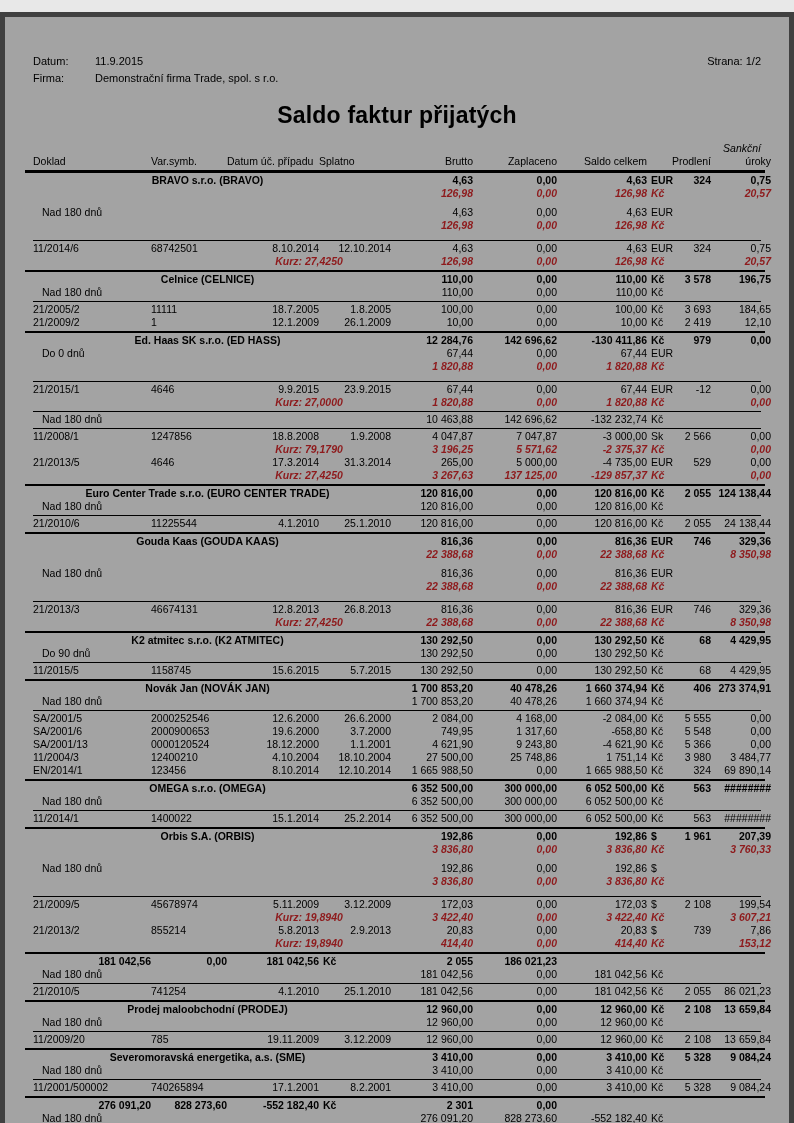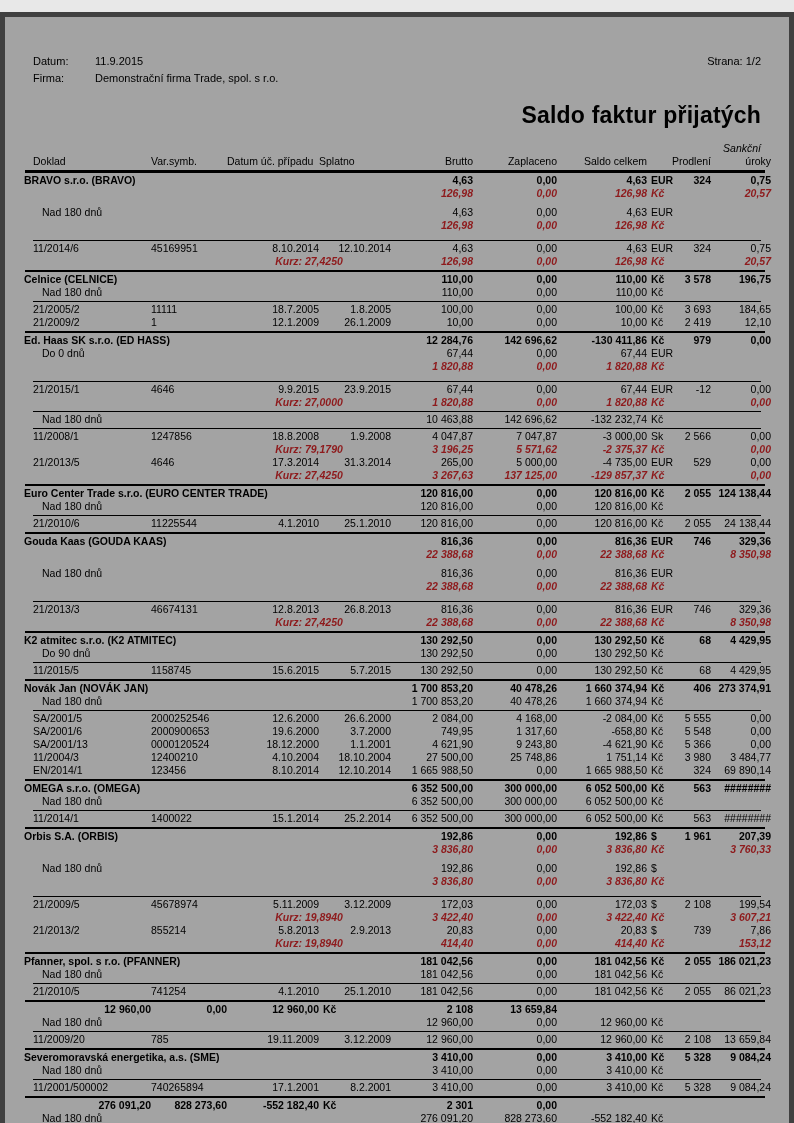--- a/index.html
+++ b/index.html
@@ -9,33 +9,33 @@
     font-family:"Liberation Sans", sans-serif; color:#000; overflow:hidden;
   }
   .content { padding:36px 28px 0 28px; }
 
   
   .meta { position:relative; font-size:11px; line-height:17px; }
   .meta-line { display:flex; }
   .meta-label { width:62px; }
   .strana { position:absolute; top:0; right:0; }
 
-  .title { text-align:right; font-size:23px; font-weight:bold; margin:15px 0 13px 0; letter-spacing:0.2px; }
+  .title { text-align:center; font-size:23px; font-weight:bold; margin:15px 0 13px 0; letter-spacing:0.2px; }
 
   
   .grid-cols { display:grid; grid-template-columns:118px 76px 92px 72px 82px 84px 90px 28px 36px 60px; }
   .thead { font-size:10.5px; line-height:13px; }
   .sankcni-line { text-align:right;font-style:italic; }
   .header-rule { border-top:3px solid #000; margin:2px -4px 1px -8px; }
 
   .row { font-size:10.5px; line-height:13px; height:13px; }
   .c { white-space:nowrap; }
   .num { text-align:right; }
   .mena { padding-left:4px; }
-  .name { grid-column:1/5; margin-left:-9px; font-weight:bold; }
+  .name { grid-column:1/5; margin-left:-9px; font-weight:bold;text-align:center; }
   .bucket-label { grid-column:1/5; padding-left:9px; }
   .span14 { grid-column:1/5; }
   .kurz { grid-column:3/5; text-align:center; }
   .grp { font-weight:bold; }
   .red { color:#8e1a1c; font-weight:bold; font-style:italic; }
   .rule-thin  { border-top:1px solid #000; margin:2px 0 1px 0; }
   .rule-thick { border-top:2px solid #000; margin:2px -4px 1px -8px; }
   .gap { height:6px; }
 </style>
 </head>
@@ -108,21 +108,21 @@
           <div class="c span14"></div>
           <div class="c num">126,98</div>
           <div class="c num">0,00</div>
           <div class="c num">126,98</div>
           <div class="c mena">Kč</div>
         </div>
         <div class="gap"></div>
         <div class="rule-thin"></div>
         <div class="row grid-cols ">
           <div class="c ">11/2014/6</div>
-          <div class="c ">45169951</div>
+          <div class="c ">68742501</div>
           <div class="c num">8.10.2014</div>
           <div class="c num">12.10.2014</div>
           <div class="c num">4,63</div>
           <div class="c num">0,00</div>
           <div class="c num">4,63</div>
           <div class="c mena">EUR</div>
           <div class="c num">324</div>
           <div class="c num">0,75</div>
         </div>
         <div class="row grid-cols red">
@@ -572,21 +572,20 @@
           <div class="c kurz">Kurz: 19,8940</div>
           <div class="c num">414,40</div>
           <div class="c num">0,00</div>
           <div class="c num">414,40</div>
           <div class="c mena">Kč</div>
           <div class="c num"></div>
           <div class="c num">153,12</div>
         </div>
         <div class="rule-thick"></div>
         <div class="row grid-cols grp">
-          <div class="c name">Pfanner, spol. s r.o. (PFANNER)</div>
           <div class="c num">181 042,56</div>
           <div class="c num">0,00</div>
           <div class="c num">181 042,56</div>
           <div class="c mena">Kč</div>
           <div class="c num">2 055</div>
           <div class="c num">186 021,23</div>
         </div>
         <div class="row grid-cols ">
           <div class="c bucket-label">Nad 180 dnů</div>
           <div class="c num">181 042,56</div>
@@ -602,20 +601,21 @@
           <div class="c num">25.1.2010</div>
           <div class="c num">181 042,56</div>
           <div class="c num">0,00</div>
           <div class="c num">181 042,56</div>
           <div class="c mena">Kč</div>
           <div class="c num">2 055</div>
           <div class="c num">86 021,23</div>
         </div>
         <div class="rule-thick"></div>
         <div class="row grid-cols grp">
+          <div class="c name">Prodej maloobchodní (PRODEJ)</div>
           <div class="c num">12 960,00</div>
           <div class="c num">0,00</div>
           <div class="c num">12 960,00</div>
           <div class="c mena">Kč</div>
           <div class="c num">2 108</div>
           <div class="c num">13 659,84</div>
         </div>
         <div class="row grid-cols ">
           <div class="c bucket-label">Nad 180 dnů</div>
           <div class="c num">12 960,00</div>

